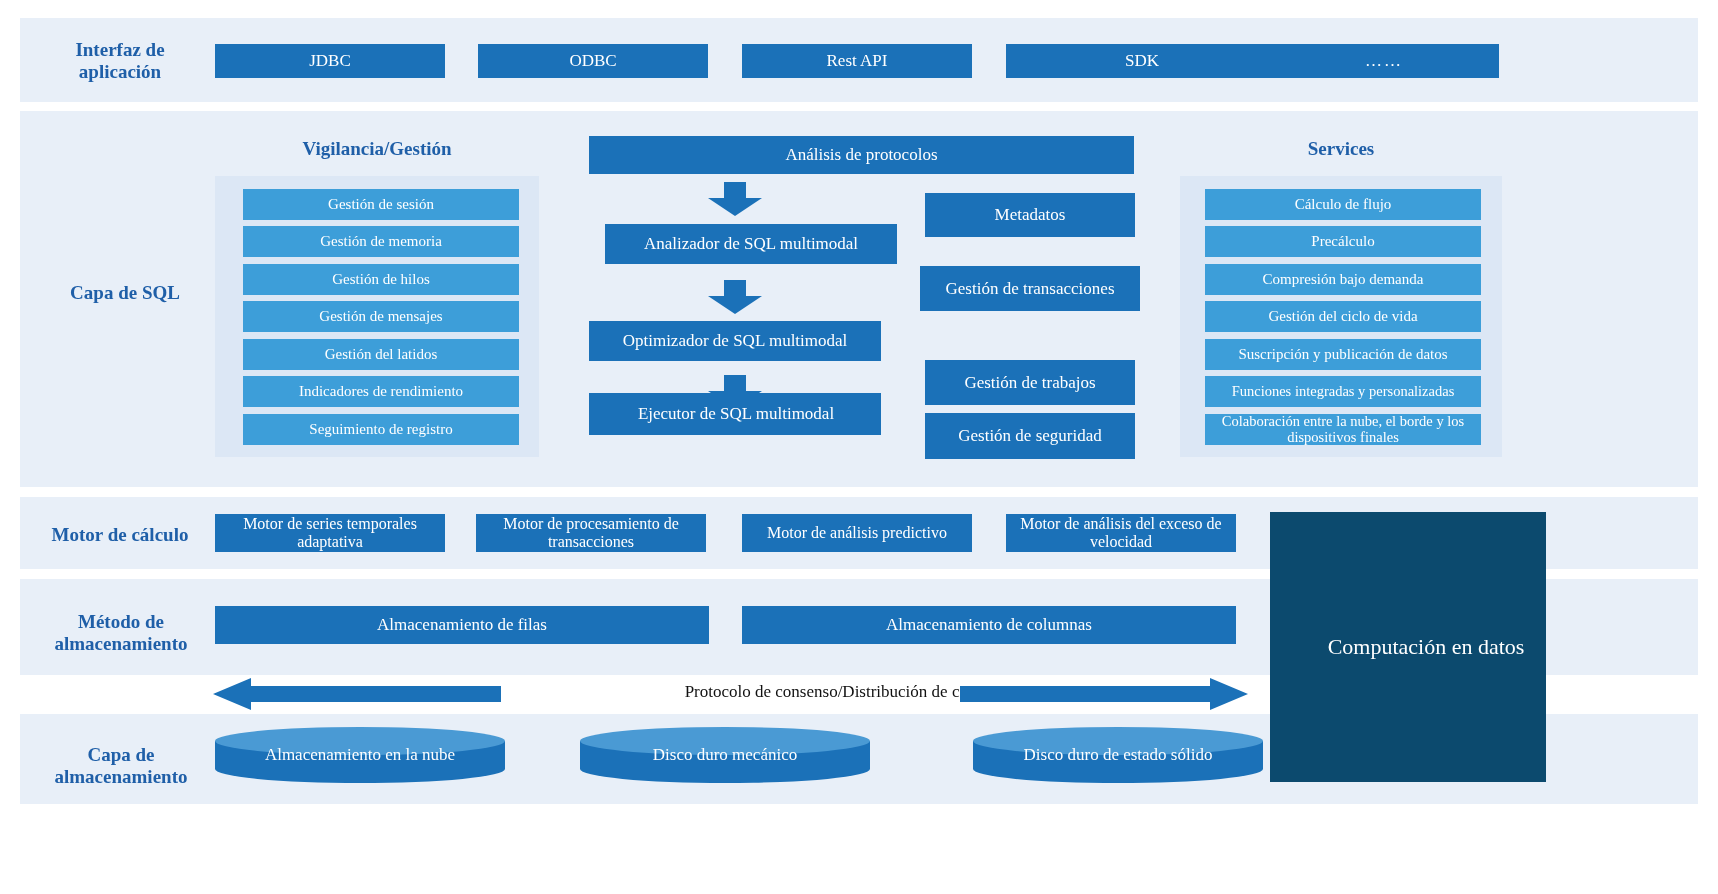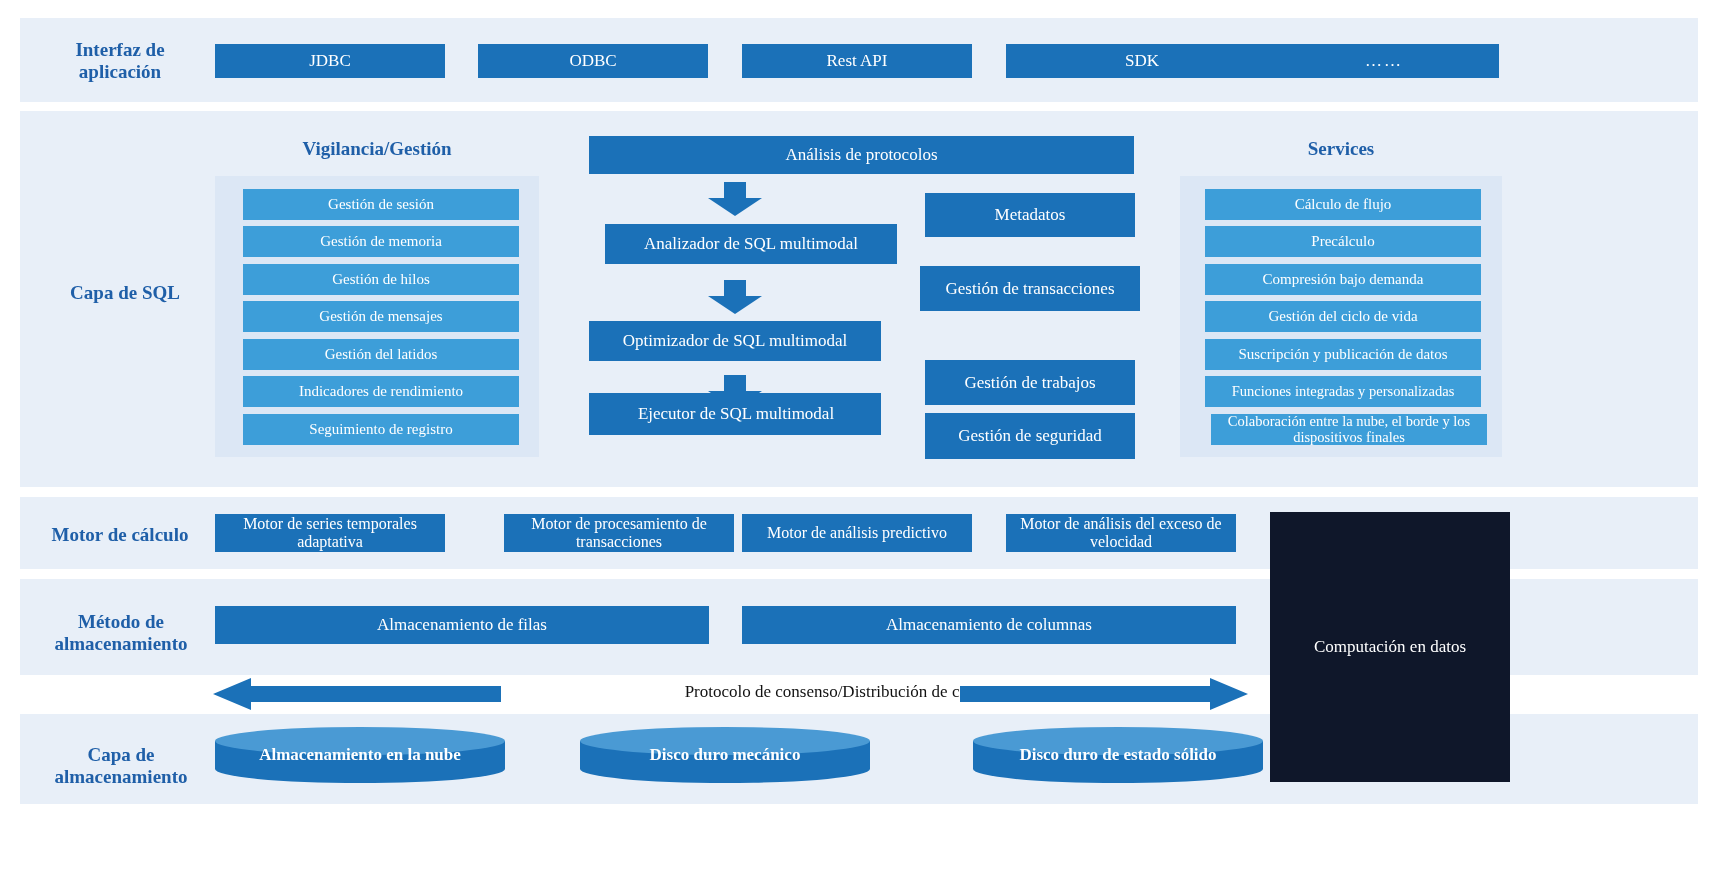--- a/index.html
+++ b/index.html
@@ -58,40 +58,41 @@
 
   
   .col-head{
     position:absolute;
     color:#1f5fa8;font-weight:bold;font-size:19px;
     text-align:center;width:100%;
   }
 
   
   .sideblock{
-    position:absolute;background:#0f172a;color:#fff;
-    font-size:17px;display:flex;align-items:center;justify-content:center;
-    text-align:center;
+    position:absolute;background:#0c4a6e;color:#fff;
+    font-size:22px;display:flex;align-items:center;justify-content:center;
+    text-align:center;
+    padding-left:36px;
   }
 
   
   .down-arrow{position:absolute;}
   .down-arrow svg{display:block;}
 
   
   .h-arrow{position:absolute;}
   .h-arrow svg{display:block;}
 
   .consensus-label{
     position:absolute;color:#111111;font-size:17px;
     text-align:center;white-space:nowrap;
   }
 
   
-  .cyl{position:absolute;font-weight:bold;}
+  .cyl{position:absolute;}
   .cyl .body{
     position:absolute;left:0;right:0;top:14px;bottom:14px;
     background:#1b71b8;
   }
   .cyl .top{
     position:absolute;left:0;top:0;width:100%;height:28px;
     background:#4a9ad4;border-radius:50%/50%;
   }
   .cyl .bottom{
     position:absolute;left:0;bottom:0;width:100%;height:28px;
@@ -170,28 +171,28 @@
     <div class="col-head" style="left:0;top:0;">Services</div>
   </div>
   <div class="subpanel" style="left:1180px;top:176px;width:322px;height:281px;"></div>
 
   <div class="pill" style="left:1205px;top:189px;width:276px;height:31px;">Cálculo de flujo</div>
   <div class="pill" style="left:1205px;top:226px;width:276px;height:31px;">Precálculo</div>
   <div class="pill" style="left:1205px;top:264px;width:276px;height:31px;">Compresión bajo demanda</div>
   <div class="pill" style="left:1205px;top:301px;width:276px;height:31px;">Gestión del ciclo de vida</div>
   <div class="pill" style="left:1205px;top:339px;width:276px;height:31px;">Suscripción y publicación de datos</div>
   <div class="pill two-line" style="left:1205px;top:376px;width:276px;height:31px;">Funciones integradas y personalizadas</div>
-  <div class="pill two-line" style="left:1205px;top:414px;width:276px;height:31px;margin-left:6px;">Colaboración entre la nube, el borde y los dispositivos finales</div>
+  <div class="pill two-line" style="left:1205px;top:414px;width:276px;height:31px;">Colaboración entre la nube, el borde y los dispositivos finales</div>
 
   <div class="band" style="left:20px;top:497px;width:1678px;height:72px;"></div>
 
   <div class="row-label" style="left:40px;top:513px;width:160px;height:44px;">Motor de cálculo</div>
 
   <div class="box sm" style="left:215px;top:514px;width:230px;height:38px;">Motor de series temporales adaptativa</div>
-  <div class="box sm" style="left:504px;top:514px;width:230px;height:38px;">Motor de procesamiento de transacciones</div>
+  <div class="box sm" style="left:476px;top:514px;width:230px;height:38px;">Motor de procesamiento de transacciones</div>
   <div class="box sm" style="left:742px;top:514px;width:230px;height:38px;">Motor de análisis predictivo</div>
   <div class="box sm" style="left:1006px;top:514px;width:230px;height:38px;">Motor de análisis del exceso de velocidad</div>
 
   <div class="band" style="left:20px;top:579px;width:1678px;height:96px;"></div>
 
   <div class="row-label" style="left:40px;top:600px;width:162px;height:66px;">Método de almacenamiento</div>
 
   <div class="box" style="left:215px;top:606px;width:494px;height:38px;">Almacenamiento de filas</div>
   <div class="box" style="left:742px;top:606px;width:494px;height:38px;">Almacenamiento de columnas</div>
 

